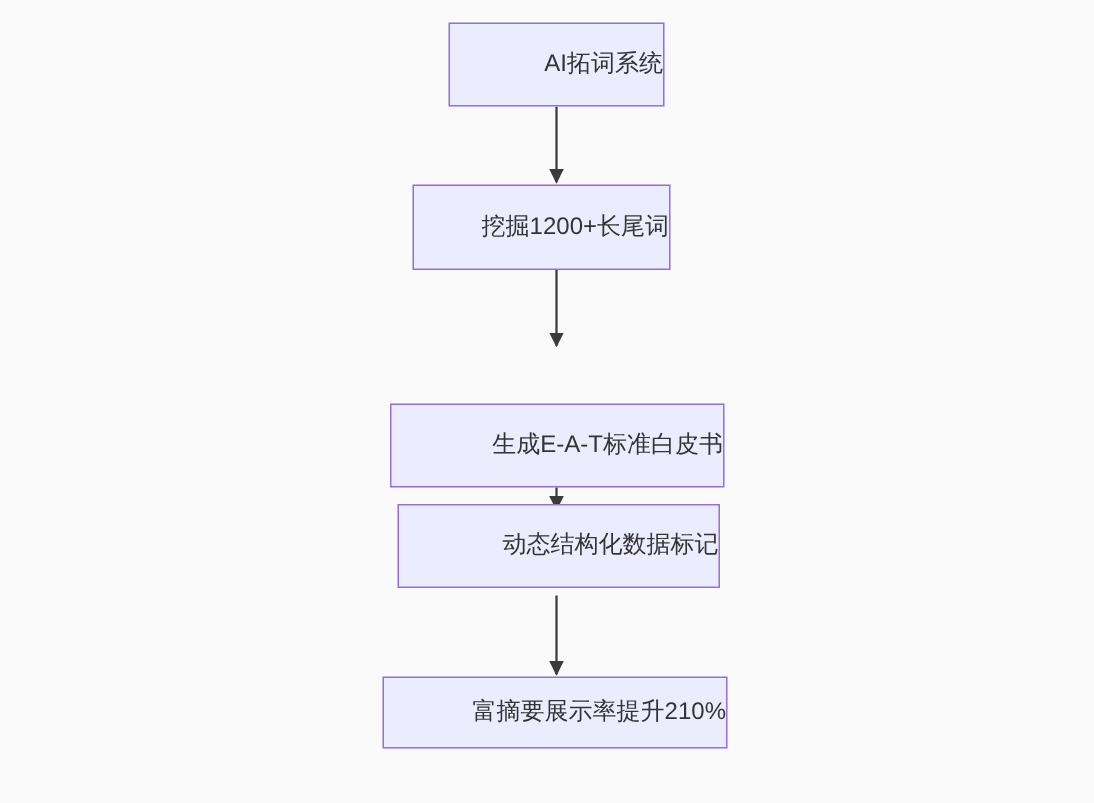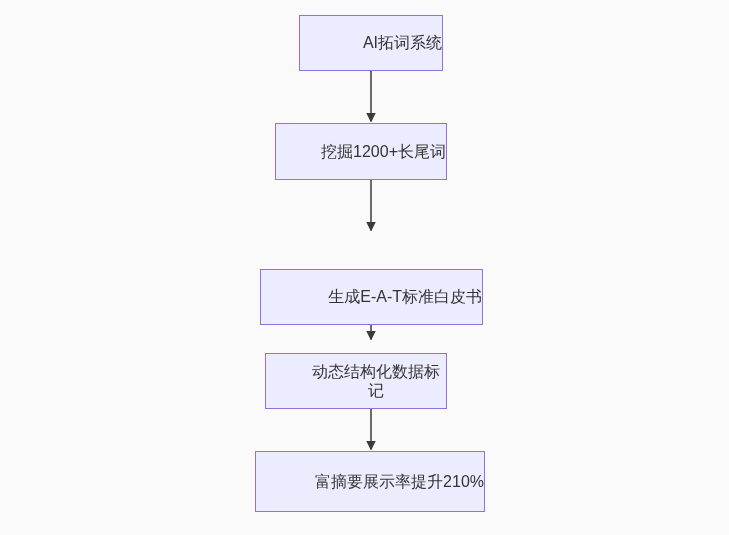--- a/index.html
+++ b/index.html
@@ -30,22 +30,22 @@
     background: var(--node-fill);
     border: 1px solid var(--node-border);
     color: var(--text);
     font-size: 16px;
     text-align: center;
     line-height: 1.2;
   }
   .node-1 { left: 299px; top: 15px;  width: 144px; height: 56px; }
   .node-2 { left: 275px; top: 123px; width: 172px; height: 57px; }
   .node-3 { left: 260px; top: 232px; width: 223px; height: 56px; margin-top: 37px; }
-  .node-4 { left: 265px; top: 353px; width: 182px; height: 56px; padding-left: 40px; }
-  .node-5 { left: 255px; top: 451px; width: 230px; height: 61px; }
+  .node-4 { left: 265px; top: 336px; width: 215px; height: 56px; padding-left: 40px; }
+  .node-5 { left: 255px; top: 451px; width: 230px; height: 48px; }
   .edges {
     position: absolute;
     left: 0; top: 0;
     width: 729px;
     height: 535px;
     pointer-events: none;
   }
 </style>
 </head>
 <body>

